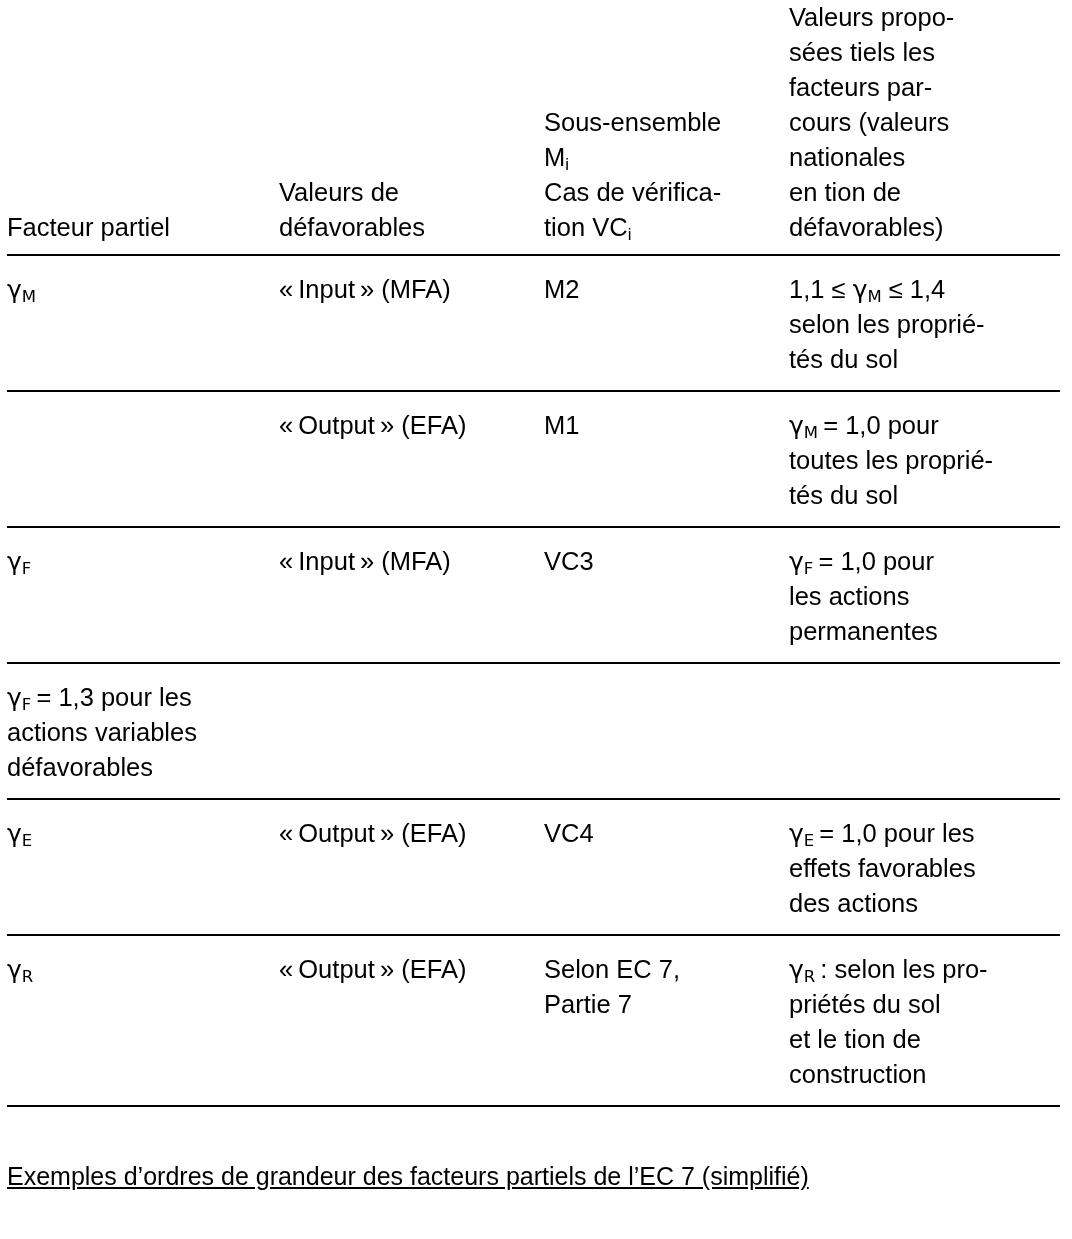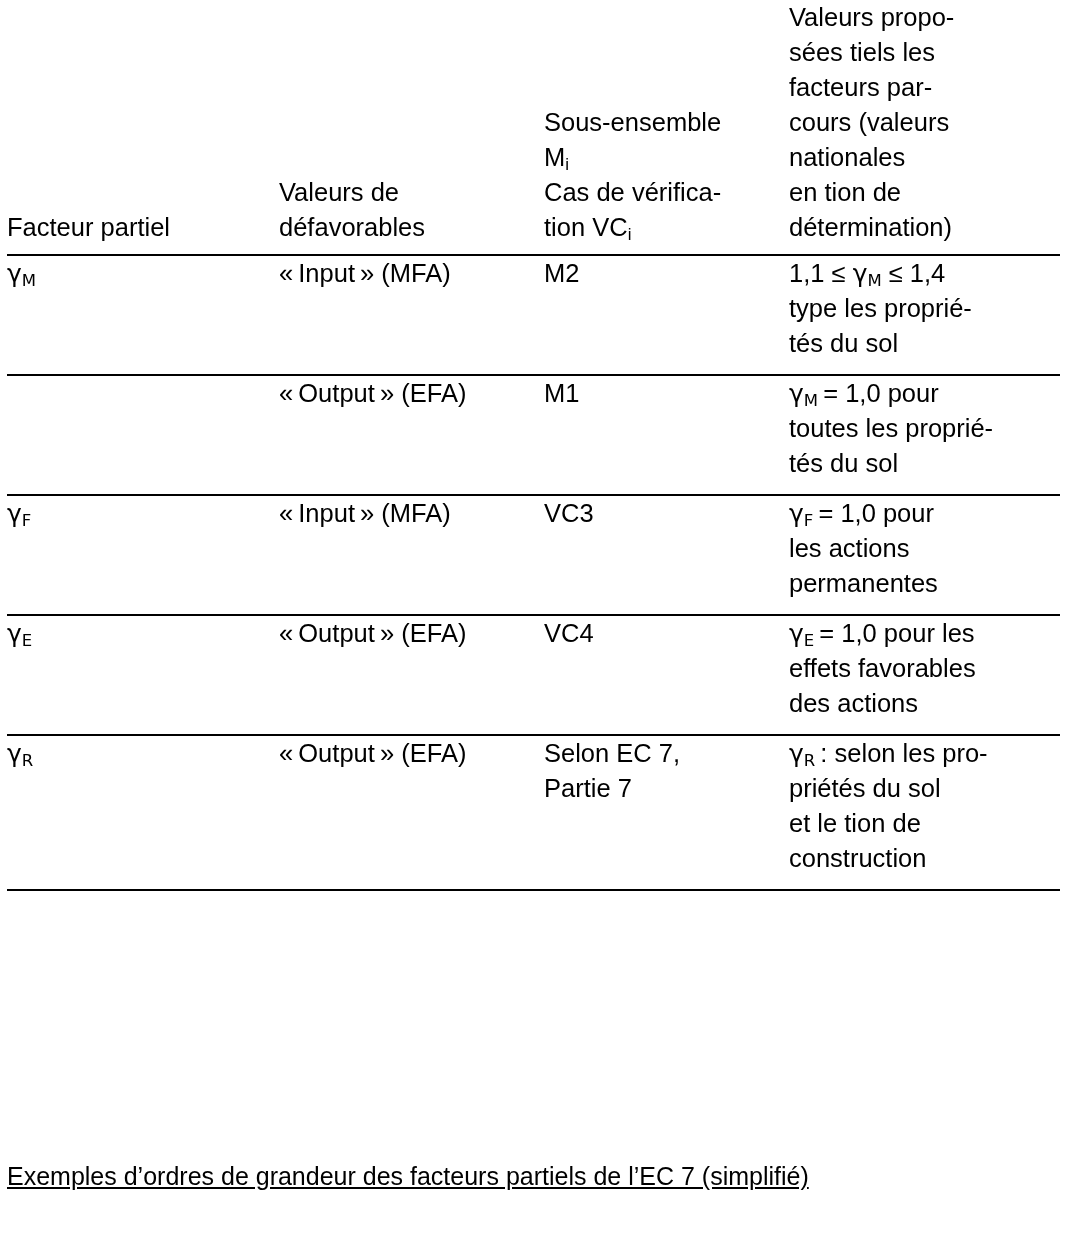--- a/index.html
+++ b/index.html
@@ -52,21 +52,21 @@
   
   tr.header-row > th {
     vertical-align: bottom;
     padding-bottom: 9px;
     border-bottom: 2.5px solid #000000;
   }
 
   
   tr.body-row > td {
     vertical-align: top;
-    padding-top: 0;
+    padding-top: 16px;
     padding-bottom: 13px;
     border-bottom: 2.5px solid #000000;
   }
 
   .cell-pad-r { padding-right: 14px; }
 
   
   .gamma {
     font-family: "DejaVu Sans", sans-serif;
     font-size: 25px;
@@ -120,39 +120,39 @@
           <div>Cas de vérifica-</div>
           <div><span>tion VC</span><sub>i</sub></div>
         </th>
         <th class="cell-pad-r">
           <div>Valeurs propo-</div>
           <div>sées tiels les</div>
           <div>facteurs par-</div>
           <div>cours (valeurs</div>
           <div>nationales</div>
           <div>en tion de</div>
-          <div>détermination)</div>
+          <div>défavorables)</div>
         </th>
       </tr>
     </thead>
     <tbody>
 
       <tr class="body-row">
         <td class="cell-pad-r">
           <span class="gamma nowrap"><span>γ</span><sub>M</sub></span>
         </td>
         <td class="cell-pad-r">
           <span>« Input » (MFA)</span>
         </td>
         <td class="cell-pad-r">
           <span>M2</span>
         </td>
         <td class="cell-pad-r">
           <div class="nowrap"><span>1,1 ≤ </span><span class="gamma"><span>γ</span><sub>M</sub></span><span> ≤ 1,4</span></div>
-          <div>type les proprié-</div>
+          <div>selon les proprié-</div>
           <div>tés du sol</div>
         </td>
       </tr>
 
       <tr class="body-row">
         <td class="cell-pad-r"></td>
         <td class="cell-pad-r">
           <span>« Output » (EFA)</span>
         </td>
         <td class="cell-pad-r">
@@ -175,20 +175,30 @@
         <td class="cell-pad-r">
           <span>VC3</span>
         </td>
         <td class="cell-pad-r">
           <div class="nowrap"><span></span><span class="gamma"><span>γ</span><sub>F</sub></span><span> = 1,0 pour</span></div>
           <div>les actions</div>
           <div>permanentes</div>
         </td>
       </tr>
 
+      <tr class="body-row">
+        <td class="cell-pad-r">
+          <div class="nowrap"><span></span><span class="gamma"><span>γ</span><sub>F</sub></span><span> = 1,3 pour les</span></div>
+          <div>actions variables</div>
+          <div>défavorables</div>
+        </td>
+        <td class="cell-pad-r"></td>
+        <td class="cell-pad-r"></td>
+        <td class="cell-pad-r"></td>
+      </tr>
 
       <tr class="body-row">
         <td class="cell-pad-r">
           <span class="gamma nowrap"><span>γ</span><sub>E</sub></span>
         </td>
         <td class="cell-pad-r">
           <span>« Output » (EFA)</span>
         </td>
         <td class="cell-pad-r">
           <span>VC4</span>

